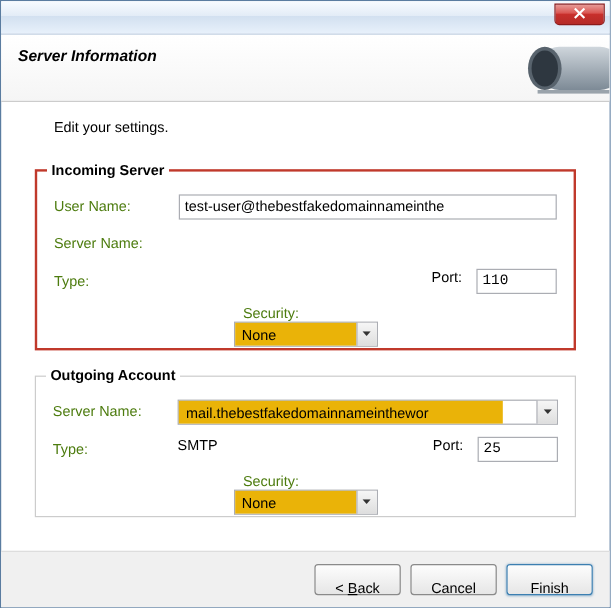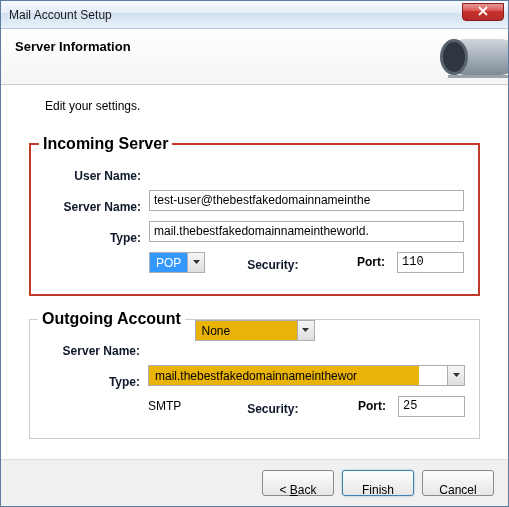--- a/index.html
+++ b/index.html
@@ -56,20 +56,21 @@
     border-bottom: 1px solid #ccc;
     padding: 10px 14px;
     position: relative;
     height: 56px;
     overflow: hidden;
   }
   .header .heading {
     font-weight: bold;
     font-size: 13px;
     color: #000;
+    font-style: italic;
   }
   .header-graphic {
     position: absolute;
     right: 0;
     top: 0;
     width: 100px;
     height: 56px;
   }
   .content {
     flex: 1;
@@ -84,44 +85,41 @@
     border: 1px solid #ccc;
     margin: 0 0 14px 0;
     padding: 12px 14px 14px 14px;
   }
   fieldset.highlight {
     border: 2px solid #c0392b;
   }
   legend {
     font-weight: bold;
     padding: 0 4px;
-    font-size: 16px;
+    font-size: 12px;
     color: #000;
     margin-left: -6px;
   }
   .row {
     display: flex;
     align-items: center;
     margin-bottom: 9px;
     height: 22px;
   }
   .row:last-child { margin-bottom: 0; flex-direction: column; }
   .lbl {
     width: 104px;
-    text-align: right;
-    font-weight: bold;
+    font-weight: normal;
     padding-right: 8px;
-    color: #0f172a;
+    color: #4d7c0f;
   }
   .field {
     flex: 1;
     display: flex;
-    align-items: center;
     gap: 8px;
-    margin-top: 48px;
   }
   input[type=text].txt {
     border: 1px solid #abadb3;
     height: 21px;
     padding: 0 4px;
     font-family: inherit;
     font-size: 12px;
     width: 100%;
     background: #fff;
   }
@@ -154,21 +152,21 @@
     border-left: 1px solid #abadb3;
     display: flex;
     align-items: center;
     justify-content: center;
   }
   .combo.wide { width: 120px; }
   .combo.wide .combo-text { flex: 1; }
   .combo.full { width: 100%; gap: 28px; }
   .combo.full .combo-text { flex: 1; overflow: hidden; white-space: nowrap; }
   .port-lbl {
-    font-weight: bold;
+    font-weight: normal;
     margin-left: auto;
     padding-right: 4px;
   }
   .chev svg { width: 7px; height: 5px; display: block; }
   .footer {
     border-top: 1px solid #ddd;
     background: #f0f0f0;
     padding: 10px 14px;
     display: flex;
     justify-content: flex-end;
@@ -189,21 +187,20 @@
     border: 1px solid #3c7fb1;
     box-shadow: 0 0 2px rgba(60,127,177,0.6);
   }
   .underline { text-decoration: underline; }
 </style>
 </head>
 <body>
 
 <div class="window">
   <div class="titlebar">
-    <span class="title">Mail Account Setup</span>
     <div class="close-btn">
       <span>
         <svg viewBox="0 0 10 10">
             <path d="M1 1 L9 9 M9 1 L1 9" stroke="#fff" stroke-width="1.8" fill="none"></path>
           </svg>
       </span>
     </div>
   </div>
 
   <div class="header">
@@ -230,36 +227,25 @@
 
       <div class="row">
         <div class="lbl">User Name:</div>
         <div class="field">
           <input type="text" class="txt" value="test-user@thebestfakedomainnameinthe" style="">
         </div>
       </div>
 
       <div class="row">
         <div class="lbl">Server Name:</div>
-        <div class="field">
-          <input type="text" class="txt" value="mail.thebestfakedomainnameintheworld." style="">
-        </div>
       </div>
 
       <div class="row">
         <div class="lbl">Type:</div>
         <div class="field">
-          <div class="combo sel">
-            <span class="combo-text">POP</span>
-            <span class="combo-btn chev">
-              <svg viewBox="0 0 7 5">
-                  <path d="M0 0 L3.5 4 L7 0 Z" fill="#333"></path>
-                </svg>
-            </span>
-          </div>
           <span class="port-lbl">Port:</span>
           <input type="text" class="txt port" value="110" style="">
         </div>
       </div>
 
       <div class="row">
         <div class="lbl">Security:</div>
         <div class="field">
           <div class="combo wide">
             <span class="combo-text">None</span>
@@ -310,16 +296,16 @@
                 </svg>
             </span>
           </div>
         </div>
       </div>
     </fieldset>
   </div>
 
   <div class="footer">
     <button class="btn">&lt; <span class="underline">B</span>ack</button>
+    <button class="btn">Cancel</button>
     <button class="btn default">Finish</button>
-    <button class="btn">Cancel</button>
   </div>
 </div>
 
 </body></html>

